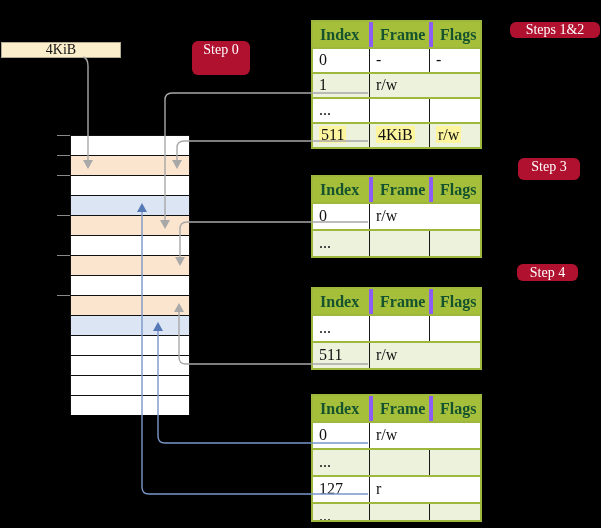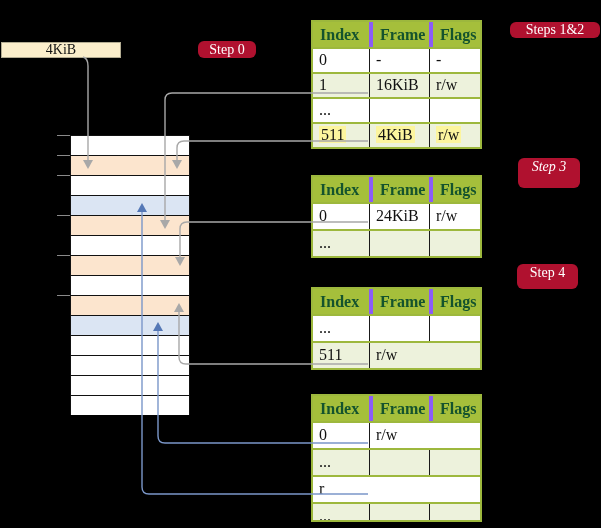--- a/index.html
+++ b/index.html
@@ -12,24 +12,24 @@
   .legend-box{
     position:absolute;left:1px;top:42px;width:118px;height:14px;
     background:#FBEECB;border:1px solid #B3AC92;
     text-align:center;font-size:14px;line-height:14px;color:#111;
   }
   
   .badge{
     position:absolute;background:#B0112F;color:#fff;
     border-radius:6px;text-align:center;font-size:14px;
   }
-  #badge-step0 {left:192px;top:41px;width:58px;height:17px;line-height:17px;margin-left:6px;}
+  #badge-step0 {left:192px;top:41px;width:58px;height:34px;line-height:17px;}
   #badge-steps12{left:510px;top:22px;width:90px;height:16px;line-height:16px;}
-  #badge-step3 {left:518px;top:158px;width:62px;height:30px;line-height:17px;font-style:italic;}
-  #badge-step4 {left:517px;top:264px;width:61px;height:25px;line-height:17px;}
+  #badge-step3 {left:518px;top:158px;width:62px;height:22px;line-height:17px;}
+  #badge-step4 {left:517px;top:264px;width:61px;height:17px;line-height:17px;}
   
   #memcol{
     position:absolute;left:70px;top:135px;width:120px;height:280px;
     border:1px solid #111;box-sizing:border-box;background:#fff;
   }
   .mem-row{height:19px;border-bottom:1px solid #111;background:#fff;}
   .mem-row:last-child{border-bottom:none;height:19px;}
   .mem-row[data-fill="peach"]{background:#FCE5CE;}
   .mem-row[data-fill="blue"]{background:#DBE5F3;}
   .mem-row[data-fill="white"]{background:#FFFFFF;}
@@ -113,21 +113,20 @@
       <div class="hc">Frame</div>
       <div class="hc">Flags</div>
     </div>
     <div class="trow">
       <div class="tc"><span class="ct">0</span></div>
       <div class="tc"><span class="ct">-</span></div>
       <div class="tc"><span class="ct">-</span></div>
     </div>
     <div class="trow">
       <div class="tc"><span class="ct">1</span></div>
-      <div class="tc"><span class="ct">16KiB</span></div>
       <div class="tc"><span class="ct">r/w</span></div>
     </div>
     <div class="trow">
       <div class="tc"><span class="ct">...</span></div>
       <div class="tc"><span class="ct"></span></div>
       <div class="tc"><span class="ct"></span></div>
     </div>
     <div class="trow hl">
       <div class="tc"><span class="ct">511</span></div>
       <div class="tc"><span class="ct">4KiB</span></div>
@@ -136,21 +135,20 @@
   </div>
 
   <div class="tbl t-lg" id="tbl-1">
     <div class="hdr">
       <div class="hc">Index</div>
       <div class="hc">Frame</div>
       <div class="hc">Flags</div>
     </div>
     <div class="trow">
       <div class="tc"><span class="ct">0</span></div>
-      <div class="tc"><span class="ct">24KiB</span></div>
       <div class="tc"><span class="ct">r/w</span></div>
     </div>
     <div class="trow">
       <div class="tc"><span class="ct">...</span></div>
       <div class="tc"><span class="ct"></span></div>
       <div class="tc"><span class="ct"></span></div>
     </div>
   </div>
 
   <div class="tbl t-lg" id="tbl-2">
@@ -179,20 +177,21 @@
     <div class="trow">
       <div class="tc"><span class="ct">0</span></div>
       <div class="tc"><span class="ct">r/w</span></div>
     </div>
     <div class="trow">
       <div class="tc"><span class="ct">...</span></div>
       <div class="tc"><span class="ct"></span></div>
       <div class="tc"><span class="ct"></span></div>
     </div>
     <div class="trow">
+      <div class="tc"><span class="ct">127</span></div>
       <div class="tc"><span class="ct">r</span></div>
     </div>
     <div class="trow short">
       <div class="tc"><span class="ct">...</span></div>
       <div class="tc"><span class="ct"></span></div>
       <div class="tc"><span class="ct"></span></div>
     </div>
   </div>
 
   <svg id="wires" width="601" height="528" viewBox="0 0 601 528">

